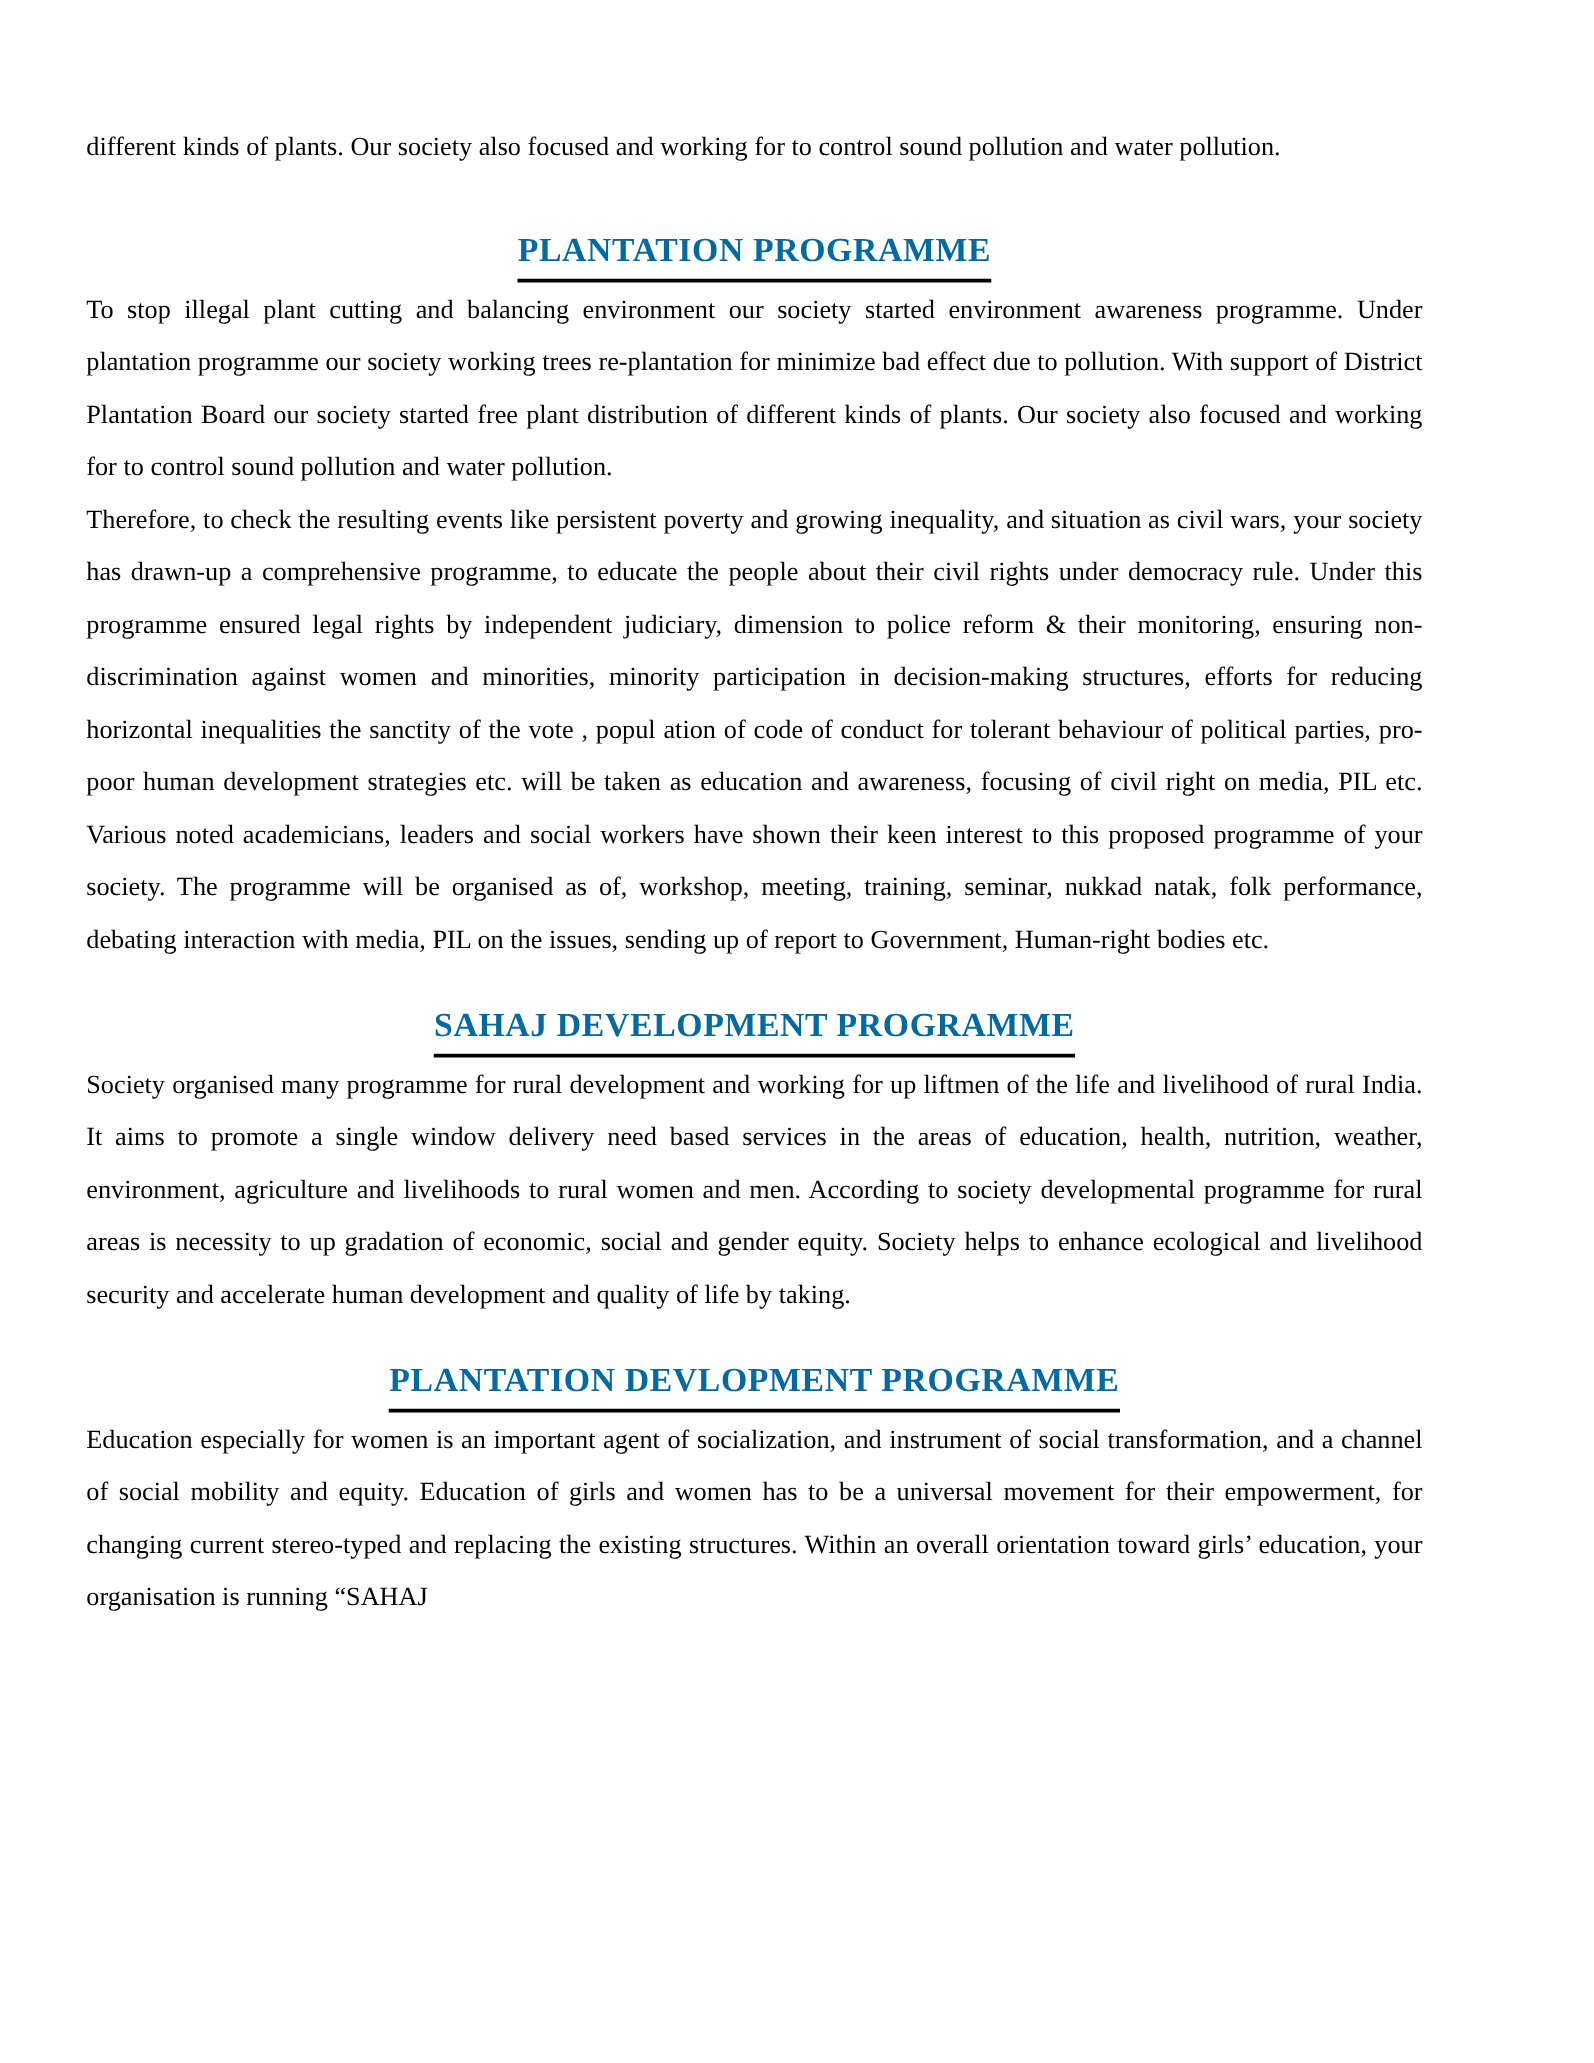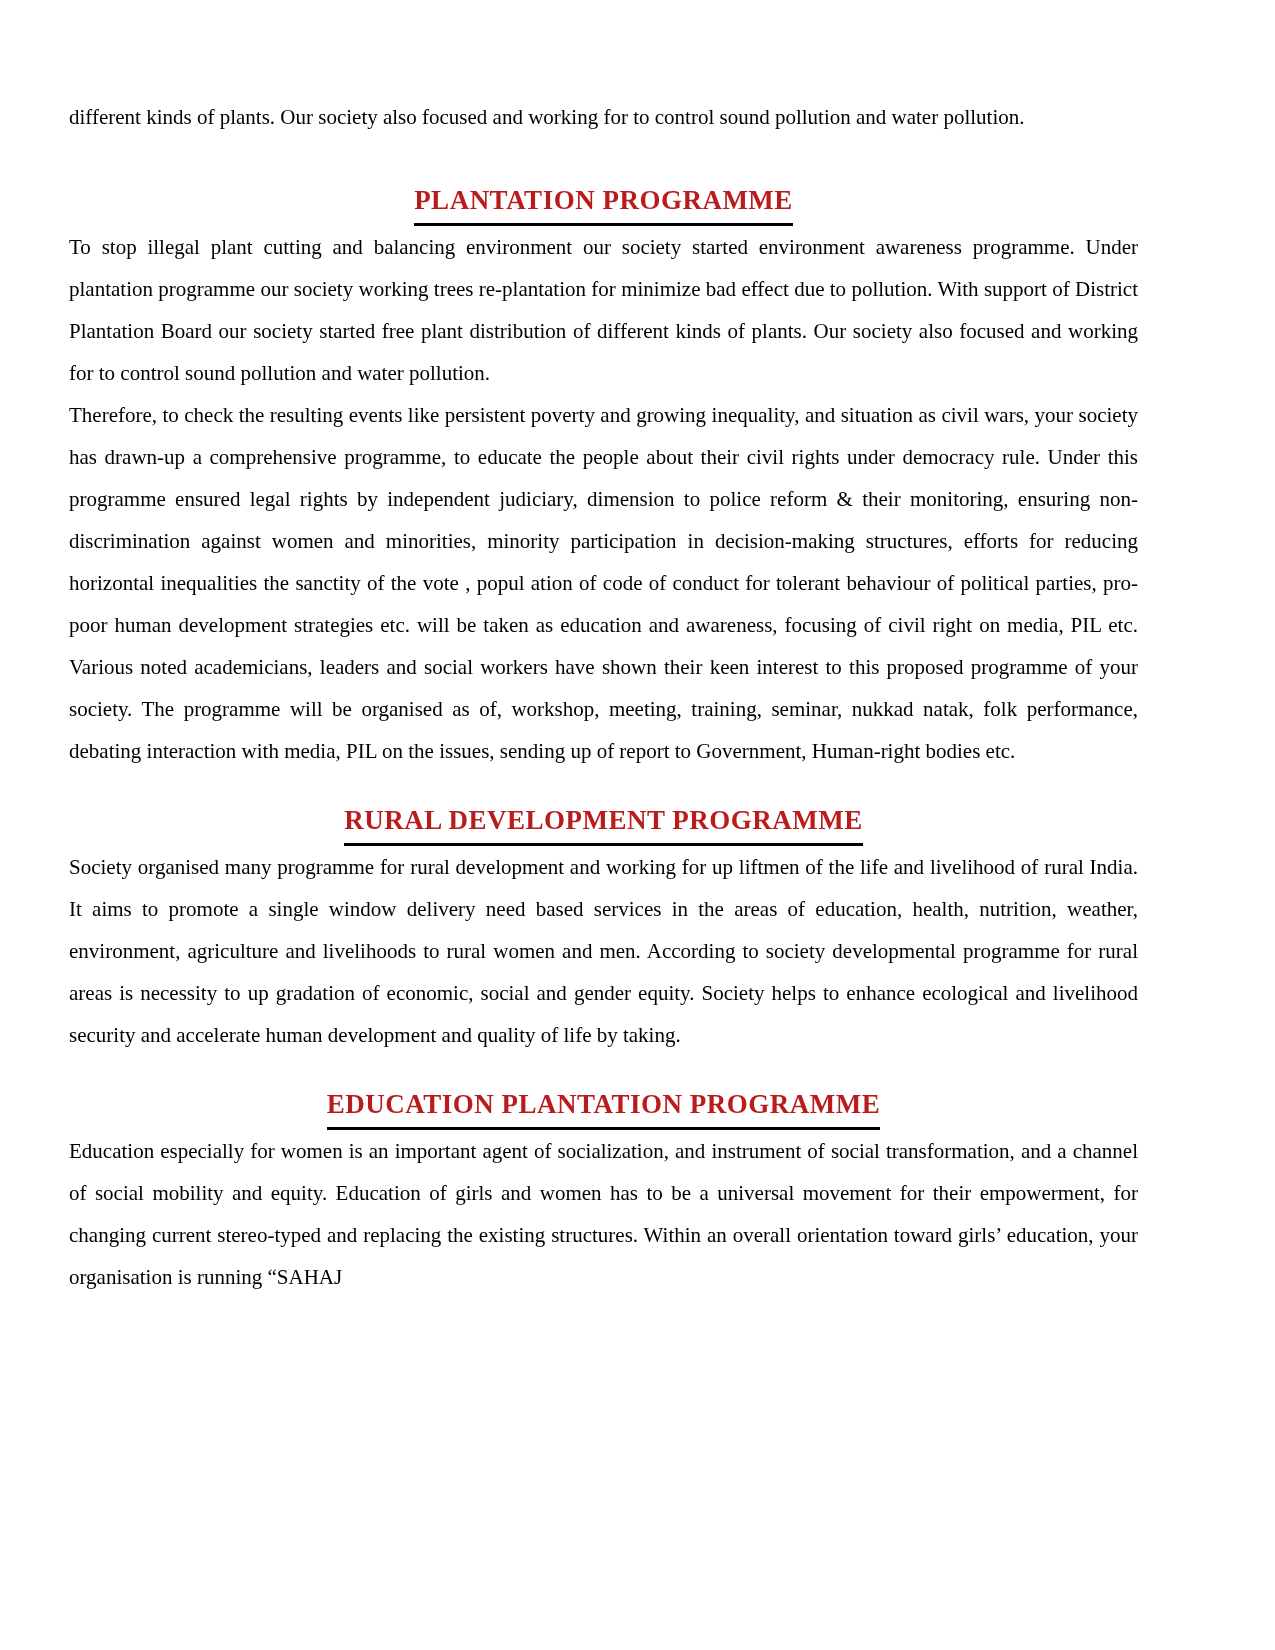--- a/index.html
+++ b/index.html
@@ -30,21 +30,21 @@
   }
   section {
     margin: 0;
   }
   h2.section-heading {
     margin: 26px 0 0 0;
     text-align: center;
     font-size: 27px;
     line-height: 44px;
     font-weight: bold;
-    color: #b91c1c;
+    color: #0369a1;
   }
   h2.section-heading.first {
     margin-top: 40px;
   }
   h2 .ht {
     display: inline-block;
     white-space: pre-wrap;
     border-bottom: 3px solid #000000;
     padding-bottom: 1px;
     letter-spacing: 0.5px;
@@ -63,25 +63,25 @@
     </h2>
     <p class="para">To stop illegal plant cutting and balancing environment our society started environment awareness programme. Under plantation programme our society working trees re-plantation for minimize bad effect due to pollution. With support of District Plantation Board our society started free plant distribution of different kinds of plants. Our society also focused and working for to control sound pollution and water pollution.</p>
   </section>
 
   <section>
     <p class="para">Therefore, to check the resulting events like persistent poverty and growing inequality, and situation as civil wars, your society has drawn-up a comprehensive programme, to educate the people about their civil rights under democracy rule. Under this programme ensured legal rights by independent judiciary, dimension to police reform &amp; their monitoring, ensuring non-discrimination against women and minorities, minority participation in decision-making structures, efforts for reducing horizontal inequalities the sanctity of the vote , popul ation of code of conduct for tolerant behaviour of political parties, pro-poor human development strategies etc. will be taken as education and awareness, focusing of civil right on media, PIL etc. Various noted academicians, leaders and social workers have shown their keen interest to this proposed programme of your society. The programme will be organised as of, workshop, meeting, training, seminar, nukkad natak, folk performance, debating interaction with media, PIL on the issues, sending up of report to Government, Human-right bodies etc.</p>
   </section>
 
   <section>
     <h2 class="section-heading">
-      <span class="ht">RURAL DEVELOPMENT PROGRAMME</span>
+      <span class="ht">SAHAJ DEVELOPMENT PROGRAMME</span>
     </h2>
     <p class="para">Society organised many programme for rural development and working for up liftmen of the life and livelihood of rural India. It aims to promote a single window delivery need based services in the areas of education, health, nutrition, weather, environment, agriculture and livelihoods to rural women and men. According to society developmental programme for rural areas is necessity to up gradation of economic, social and gender equity. Society helps to enhance ecological and livelihood security and accelerate human development and quality of life by taking.</p>
   </section>
 
   <section>
     <h2 class="section-heading">
-      <span class="ht">EDUCATION PLANTATION PROGRAMME</span>
+      <span class="ht">PLANTATION DEVLOPMENT PROGRAMME</span>
     </h2>
     <p class="para">Education especially for women is an important agent of socialization, and instrument of social transformation, and a channel of social mobility and equity. Education of girls and women has to be a universal movement for their empowerment, for changing current stereo-typed and replacing the existing structures. Within an overall orientation toward girls’ education, your organisation is running “SAHAJ</p>
   </section>
 
 </div>
 
 </body></html>

